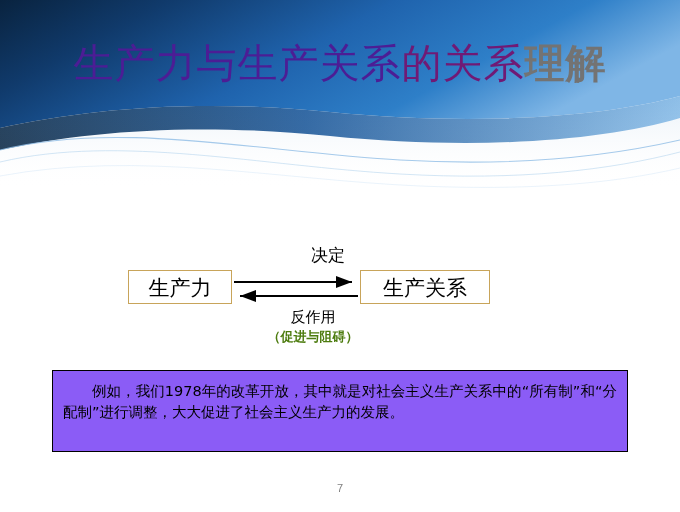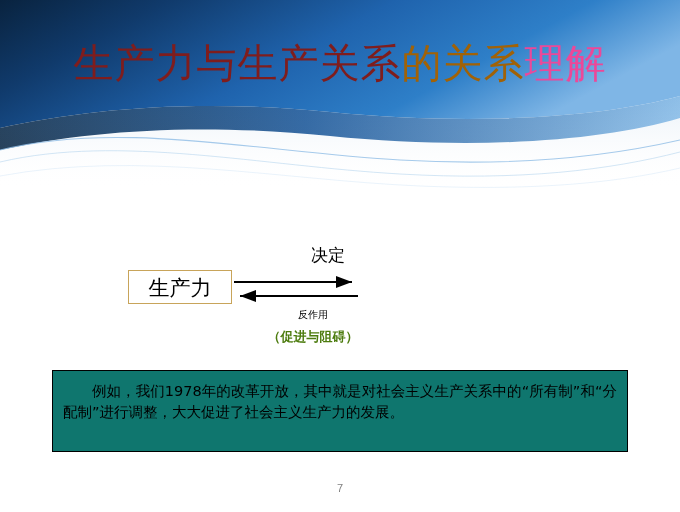--- a/index.html
+++ b/index.html
@@ -37,23 +37,23 @@
     top: 38px;
     width: 680px;
     text-align: center;
     font-family: "DejaVu Sans", "Liberation Sans", sans-serif;
     font-size: 40px;
     line-height: 50px;
     letter-spacing: 1px;
     white-space: nowrap;
     z-index: 5;
   }
-  .title .seg-red   { color: #7f1d1d; }
-  .title .seg-white { color: #a16207; }
-  .title .seg-green { color: #ec4899; }
+  .title .seg-red   { color: #4c1d95; }
+  .title .seg-white { color: #701a75; }
+  .title .seg-green { color: #737373; font-weight: bold; }
 
   
   .diagram {
     position: absolute;
     left: 110px;
     top: 240px;
     width: 400px;
     height: 120px;
   }
   .box {
@@ -88,21 +88,21 @@
     font-size: 17px;
     color: #000000;
   }
   .label-mid {
     position: absolute;
     left: 148px;
     top: 68px;
     width: 110px;
     text-align: center;
     font-family: "DejaVu Sans", "Liberation Sans", sans-serif;
-    font-size: 10px;
+    font-size: 15px;
     color: #000000;
   }
   .label-sub {
     position: absolute;
     left: 143px;
     top: 88px;
     width: 120px;
     text-align: center;
     font-family: "DejaVu Sans", "Liberation Sans", sans-serif;
     font-size: 13px;
@@ -116,21 +116,21 @@
   }
 
   
   .textbox {
     position: absolute;
     left: 52px;
     top: 370px;
     width: 576px;
     height: 82px;
     border: 1px solid #000000;
-    background: #0f766e;
+    background: #8b5cf6;
     box-sizing: border-box;
     padding: 10px 10px 0 10px;
   }
   .textbox p {
     margin: 0;
     font-family: "DejaVu Sans", "Liberation Sans", sans-serif;
     font-size: 14.5px;
     line-height: 21px;
     color: #000000;
     text-align: justify;
@@ -202,20 +202,21 @@
           <path d="M0,0 L8,3 L0,6 z" fill="#000000"></path>
         </marker>
       </defs>
 
       <line x1="124" y1="42" x2="242" y2="42" stroke="#000000" stroke-width="2" marker-end="url(#arrowR)"></line>
 
       <line x1="248" y1="56" x2="130" y2="56" stroke="#000000" stroke-width="2" marker-end="url(#arrowL)"></line>
     </svg>
 
     <div class="box box-left">生产力</div>
+    <div class="box box-right">生产关系</div>
 
     <div class="label-mid">反作用</div>
     <div class="label-sub">（促进与阻碍）</div>
   </div>
 
   <div class="textbox">
     <p>例如，我们1978年的改革开放，其中就是对社会主义生产关系中的“所有制”和“分配制”进行调整，大大促进了社会主义生产力的发展。</p>
   </div>
 
   <div class="page-number">7</div>

